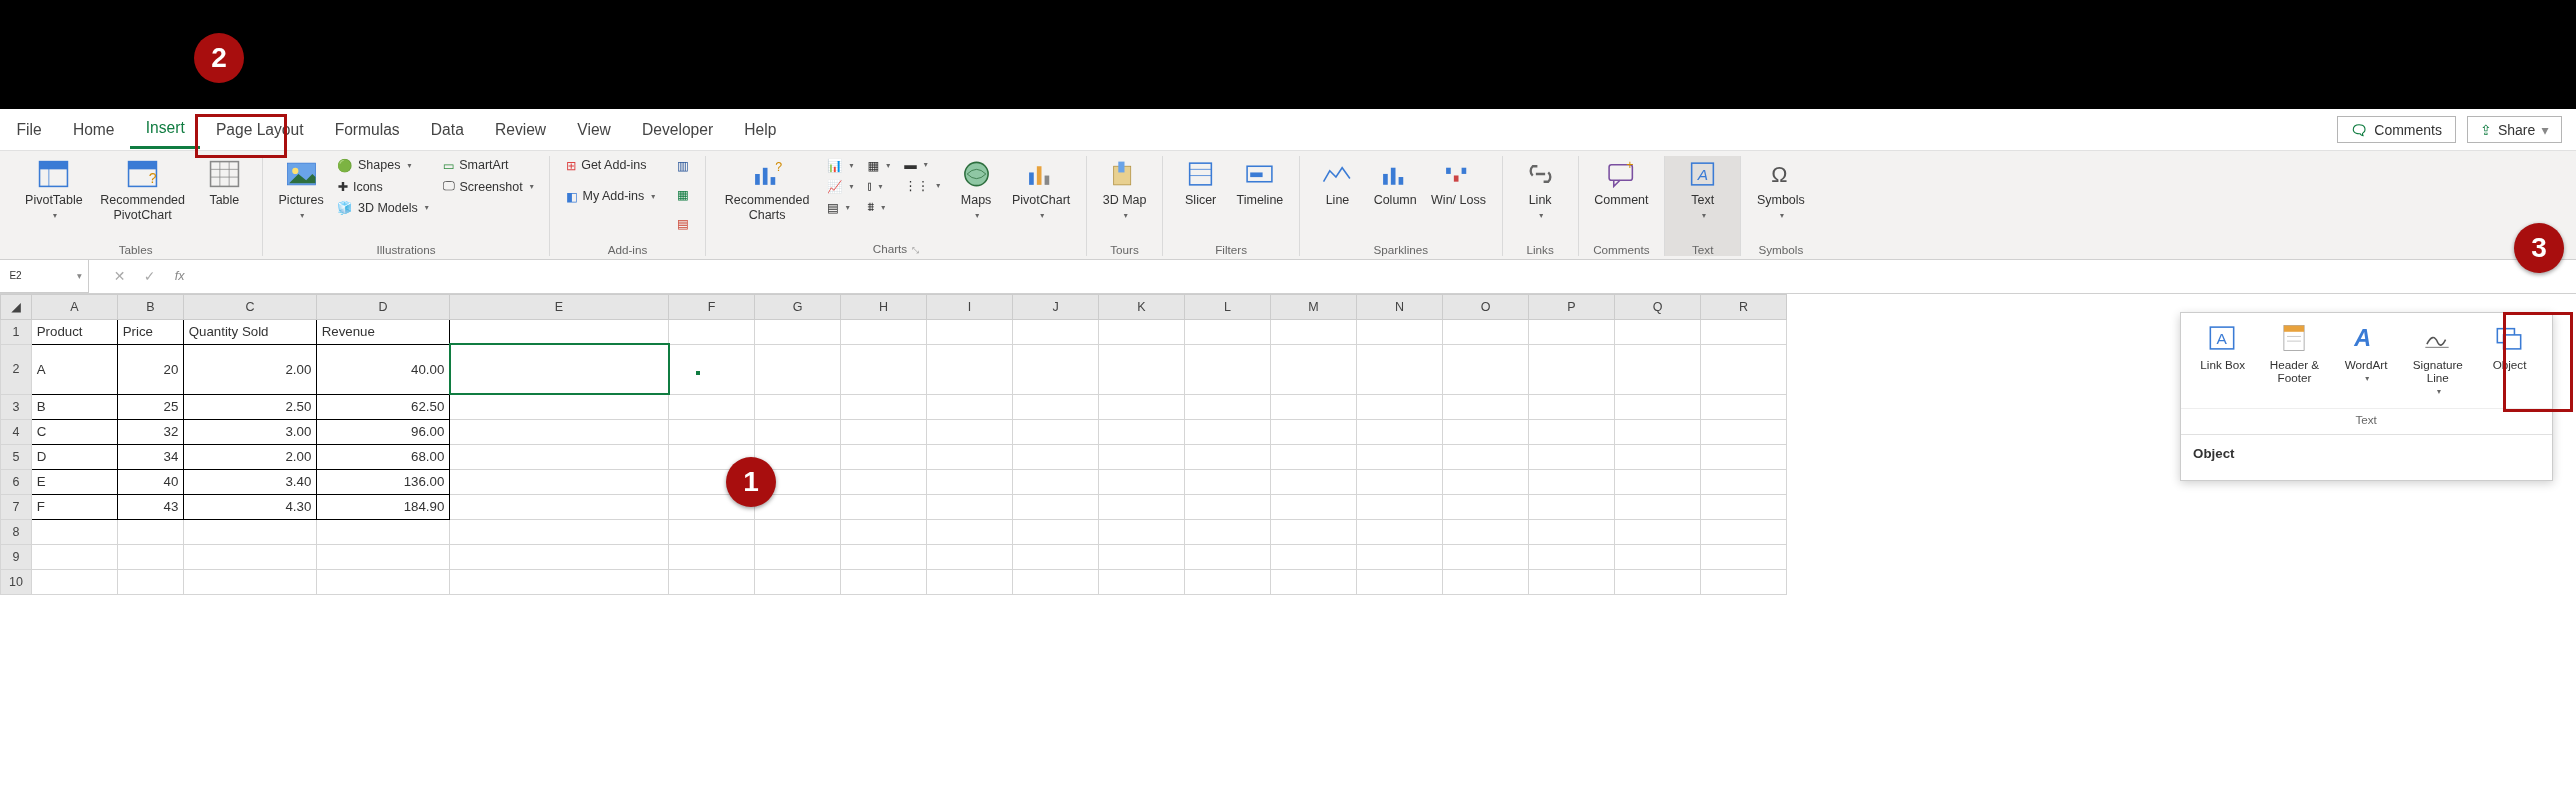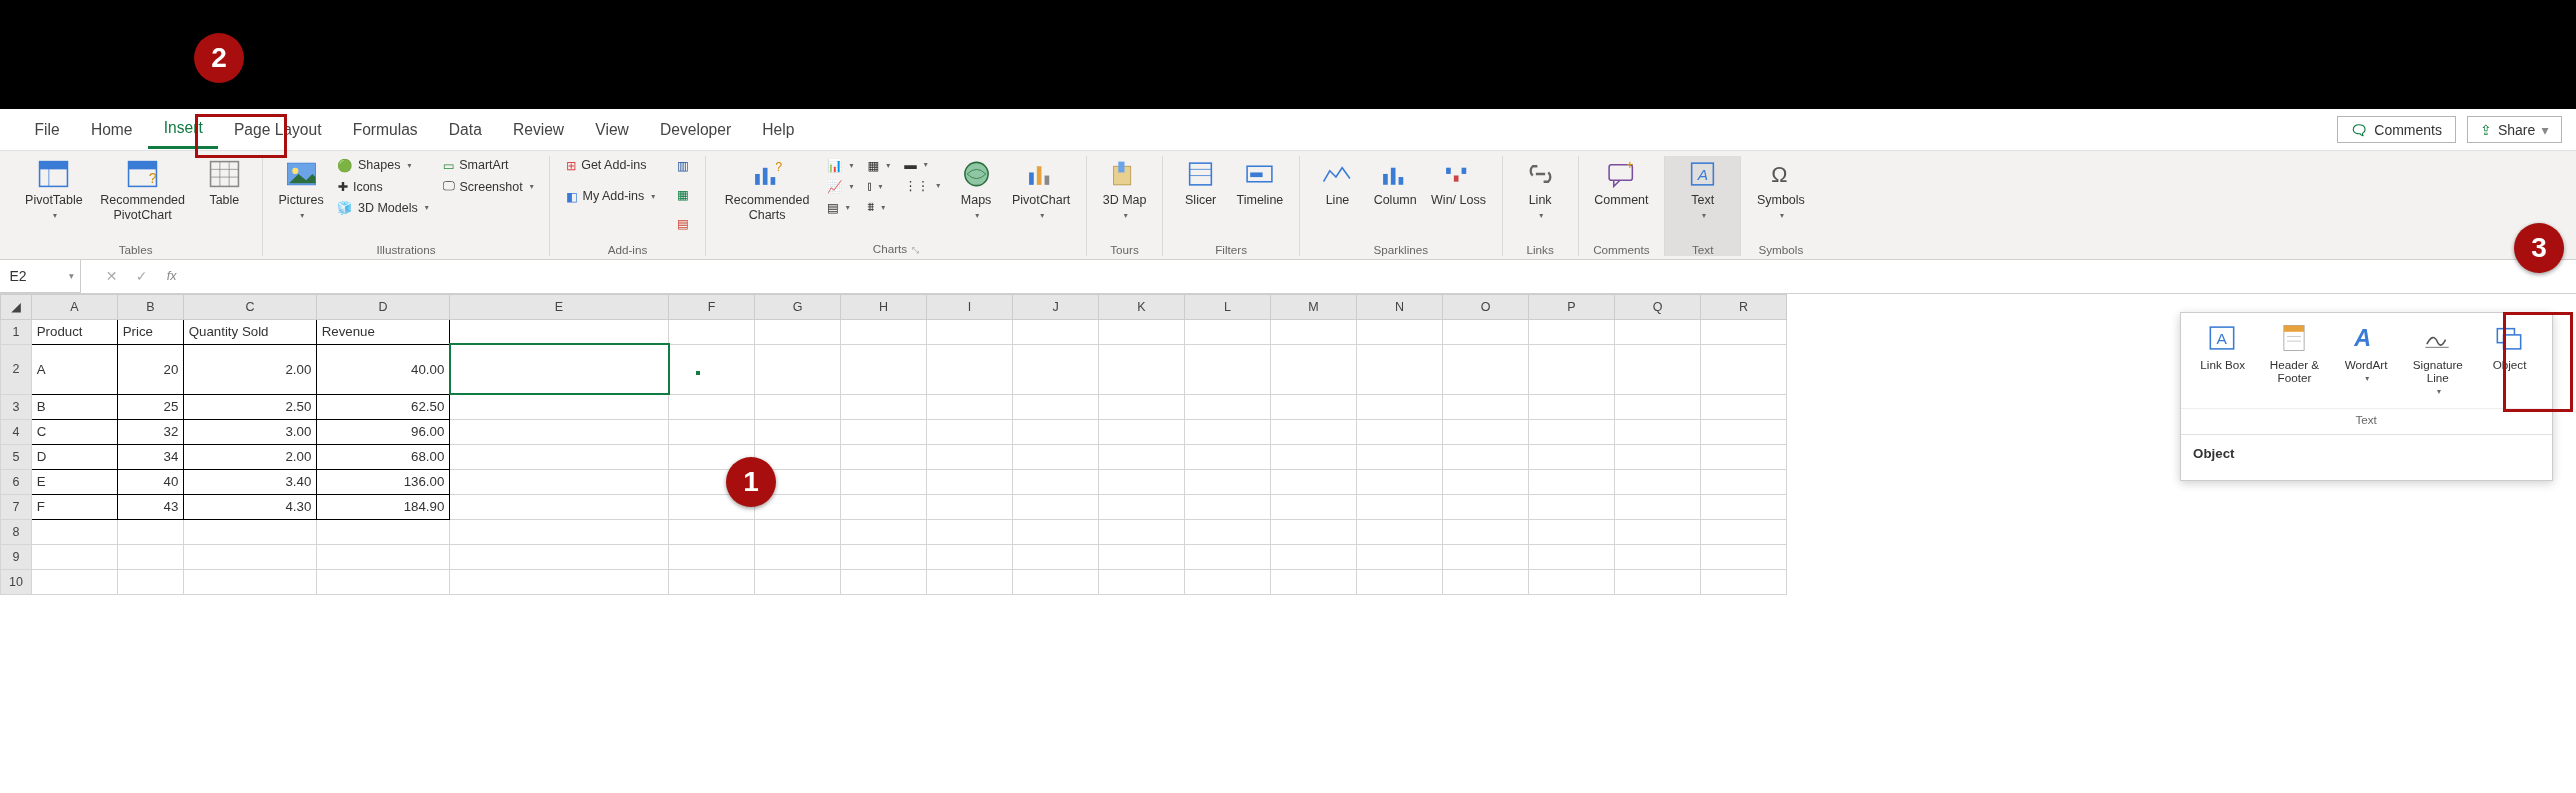--- a/index.html
+++ b/index.html
@@ -1,19 +1,19 @@
 <!DOCTYPE html>
 <html style="font-size:12.5px"><head>
   <meta charset="utf-8">
   <style>
     * { margin: 0; padding: 0; box-sizing: border-box; font-family: "Segoe UI", Arial, sans-serif; }
     body { background: #fff; font-size: 9.4px; color: #333; position: relative; width: 2576px; }
     .black-bar { background: #000; height: 109px; width: 100%; }
     
-    .tab-strip { display: flex; align-items: center; height: 42px; background: #fff; border-bottom: 0.8px solid #e1e1e1; padding: 0 19px; position: relative; }
+    .tab-strip { display: flex; align-items: center; height: 42px; background: #fff; border-bottom: 0.8px solid #e1e1e1; padding: 0 1px; position: relative; }
     .tab { padding: 9.4px 15.6px; font-size: 15.6px; color: #444; cursor: pointer; }
     .tab.active { color: #107c41; border-bottom: 3.1px solid #107c41; }
     .tab-right { position: absolute; right: 14px; display: flex; gap: 11px; }
     .btn-outline { border: 0.8px solid #b5b5b5; padding: 4.7px 12.5px; font-size: 14px; color: #333; display: flex; align-items: center; gap: 6.2px; background: #fff; cursor: pointer; }
     .comments-ic { color: #107c41; font-weight: bold; }
     .share-ic { color: #107c41; }
     
     .ribbon { display: flex; background: #f3f2f1; border-bottom: 0.8px solid #d0d0d0; padding: 4.7px 9.4px 3.1px; align-items: stretch; position: relative; }
     .group { display: flex; flex-direction: column; align-items: center; padding: 0 11px; border-right: 0.8px solid #dadada; }
     .group:last-of-type { border-right: none; }
@@ -22,21 +22,21 @@
     .bigbtn { display: flex; flex-direction: column; align-items: center; width: auto; min-width: 53px; padding: 3.1px 4.7px; cursor: pointer; text-align: center; line-height: 1.2; font-size: 12.5px; gap: 3.1px; }
     .bigbtn .icon { width: 34px; height: 31px; display: flex; align-items: center; justify-content: center; }
     .smallrow { display: flex; align-items: center; gap: 4.7px; padding: 2.3px 4.7px; cursor: pointer; font-size: 12.5px; white-space: nowrap; }
     .smallcol { display: flex; flex-direction: column; gap: 1.6px; }
     .caret::after { content: "▾"; font-size: 7.8px; color: #666; margin-left: 2.3px; }
     .launcher { font-size: 8.6px; color: #888; margin-left: 4.7px; cursor: pointer; }
     .text-group-active { background: #e1dfdd; }
     .collapse-caret { position: absolute; right: 11px; bottom: 7.8px; font-size: 14px; color: #666; cursor: pointer; }
     
     .formula-bar { display: flex; align-items: center; height: 34px; border-bottom: 0.8px solid #d0d0d0; }
-    .name-box { width: 81px; height: 100%; border: 0.8px solid #ccc; border-top: none; border-left: none; display: flex; align-items: center; padding: 0 9.4px; font-size: 14px; position: relative; text-align: center; }
+    .name-box { width: 89px; height: 100%; border: 0.8px solid #ccc; border-top: none; border-left: none; display: flex; align-items: center; padding: 0 9.4px; font-size: 10px; position: relative; text-align: center; }
     .name-box::after { content: "▾"; position: absolute; right: 6.2px; font-size: 9.4px; color: #888; }
     .fb-btn { width: 30px; text-align: center; color: #aaa; font-size: 14px; cursor: pointer; }
     .fx { font-style: italic; color: #888; font-size: 12.5px; }
     .formula-input { flex: 1; height: 100%; border: none; outline: none; padding: 0 6.2px; font-size: 12.5px; }
     
     .grid-wrap { position: relative; overflow: hidden; }
     table.sheet { border-collapse: collapse; table-layout: fixed; }
     table.sheet th { background: #e6e6e6; border: 0.8px solid #ccc; font-weight: normal; font-size: 12.5px; color: #444; height: 25px; }
     table.sheet td { border: 0.8px solid #d5d5d5; height: 25px; padding: 0 4.7px; font-size: 13.3px; }
     table.sheet .rowhdr { background: #e6e6e6; text-align: center; width: 31px; font-size: 12.5px; color: #444; }

